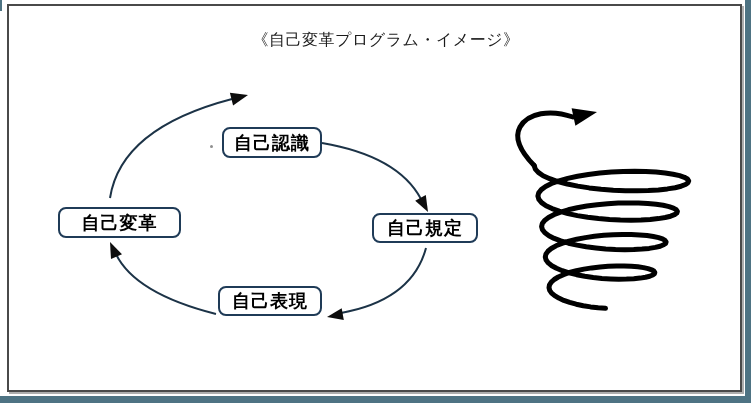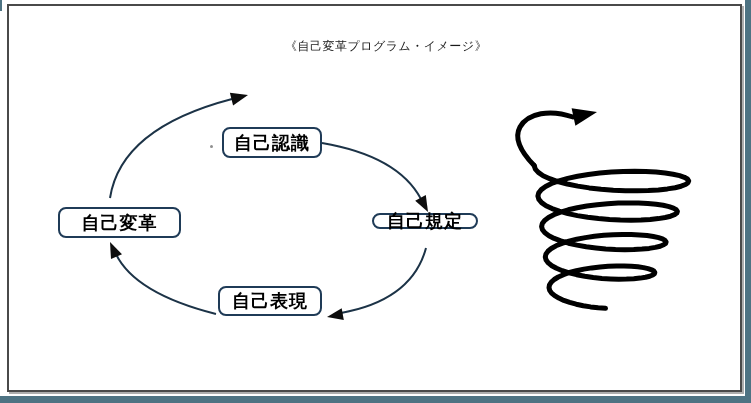--- a/index.html
+++ b/index.html
@@ -18,35 +18,34 @@
     position:absolute;left:7px;top:4px;width:735px;height:388px;
     box-sizing:border-box;
     border:2px solid #4a4a4a;
     background:#ffffff;
     box-shadow:2px 2px 0 rgba(130,130,130,0.65);
   }
   .title{
     position:absolute;top:30px;left:386px;
     transform:translateX(-50%);
     white-space:nowrap;
-    font-size:12px;color:#1a1a1a;
+    font-size:16px;color:#1a1a1a;
     letter-spacing:0.5px;
-    margin-top:8px;
   }
   .canvas{position:absolute;left:0;top:0;}
   .node{
     position:absolute;box-sizing:border-box;
     display:flex;align-items:center;justify-content:center;
     background:#ffffff;
     border:2px solid #1f3b57;border-radius:8px;
     font-weight:bold;font-size:18px;color:#000000;
     letter-spacing:1px;
   }
   .node-awareness{left:222px;top:127px;width:100px;height:31px;}
-  .node-definition{left:372px;top:213px;width:106px;height:16px;}
+  .node-definition{left:372px;top:213px;width:106px;height:30px;}
   .node-expression{left:218px;top:286px;width:104px;height:30px;}
   .node-transformation{left:58px;top:207px;width:123px;height:31px;}
   .stray-dot{
     position:absolute;left:210px;top:145px;width:3px;height:3px;
     background:#8f8f8f;border-radius:50%;
   }
 </style>
 </head>
 <body>
 

